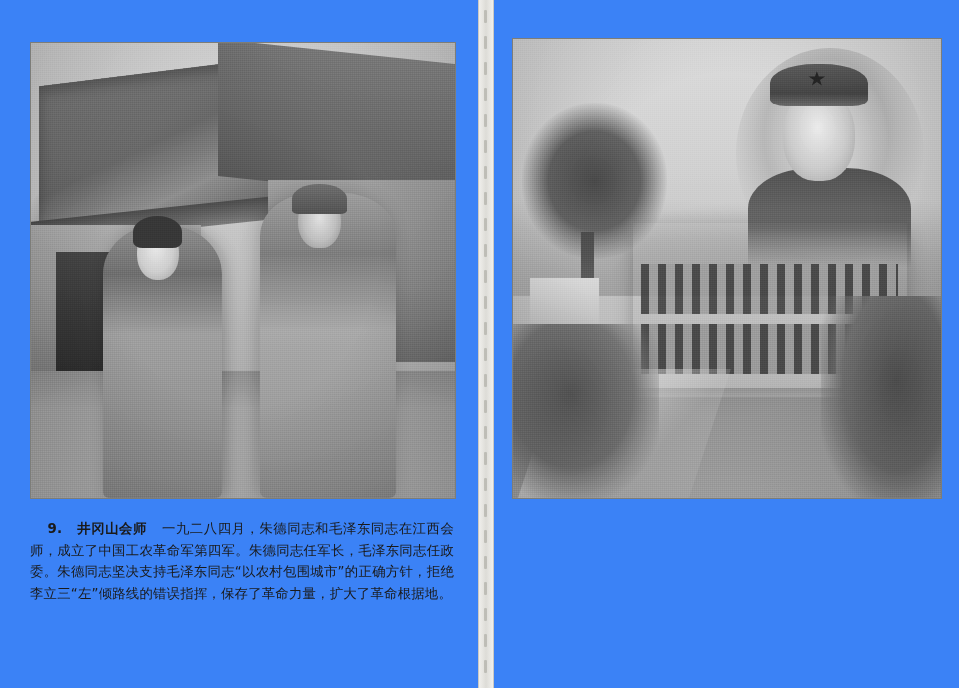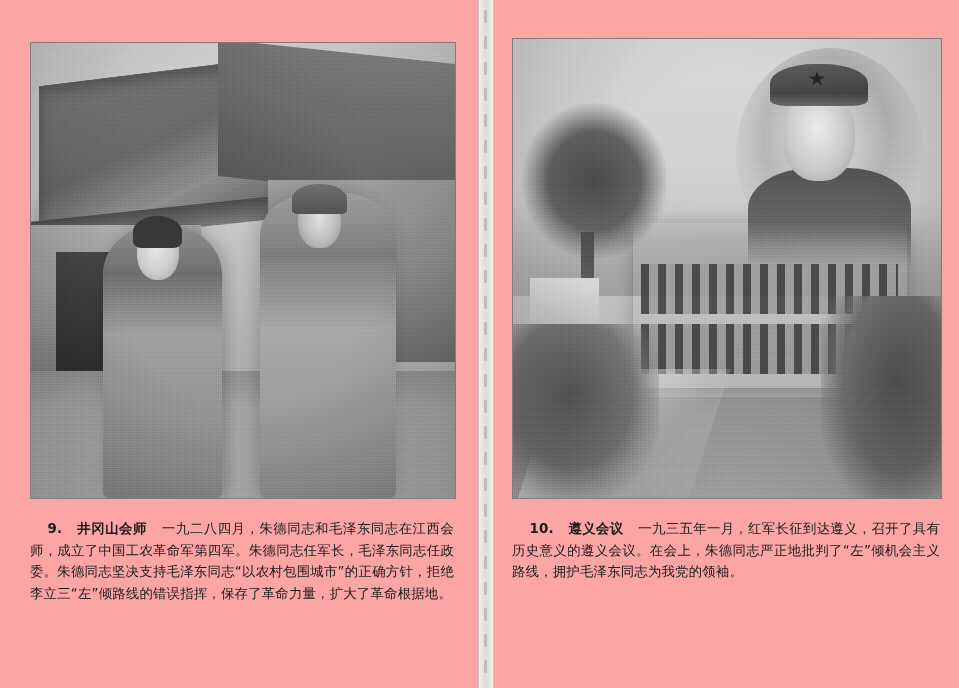--- a/index.html
+++ b/index.html
@@ -10,21 +10,21 @@
   body {
     width: 959px;
     height: 688px;
     font-family: "Liberation Sans", sans-serif;
     overflow: hidden;
   }
   .page {
     position: relative;
     width: 959px;
     height: 688px;
-    background: #fca5a5;
+    background: #3b82f6;
   }
 
   
   .gutter {
     position: absolute;
     left: 478px;
     top: 0;
     width: 16px;
     height: 688px;
     background: linear-gradient(to right,
@@ -360,18 +360,15 @@
         <div class="ly sideHouse"></div>
         <div class="ly ground"></div>
         <div class="ly path"></div>
         <div class="ly foliageL"></div>
         <div class="ly foliageR"></div>
         <div class="ly vign"></div>
       </div>
       <div class="grain"></div>
     </div>
 
-    <div class="caption">
-      <span class="indent"></span><span class="num">10.</span><span class="gap"></span><span class="title">遵义会议</span><span class="gap"></span><span>一九三五年一月，红军长征到达遵义，召开了具有历史意义的遵义会议。在会上，朱德同志严正地批判了“左”倾机会主义路线，拥护毛泽东同志为我党的领袖。</span>
-    </div>
   </div>
 
 </div>
 
 </body></html>

